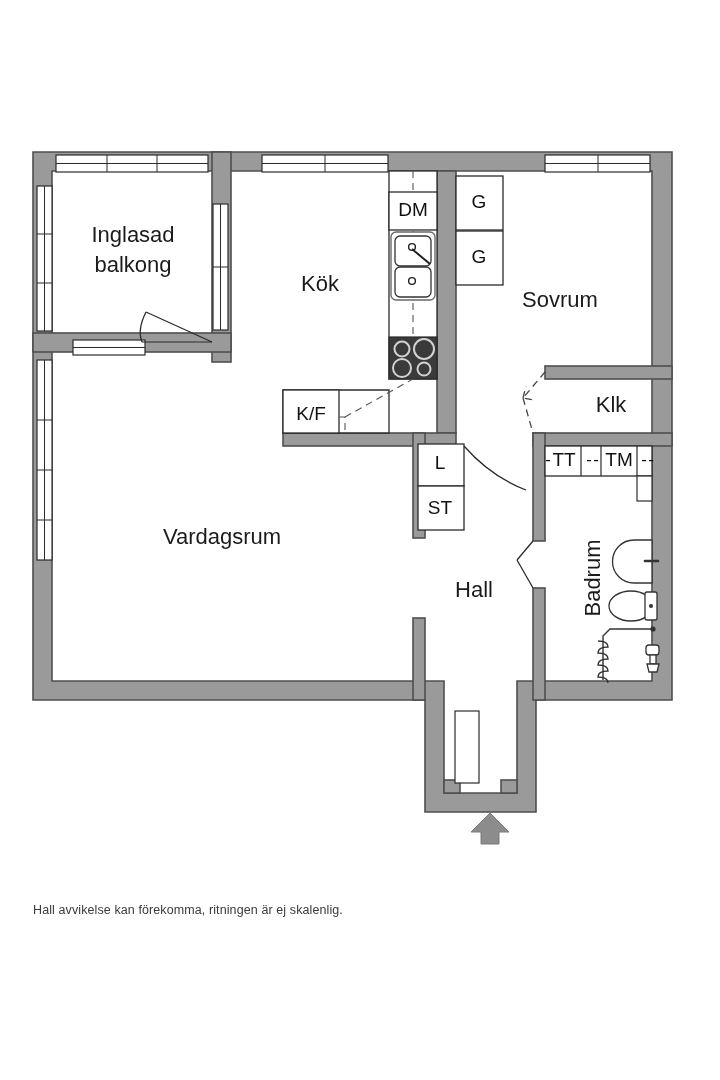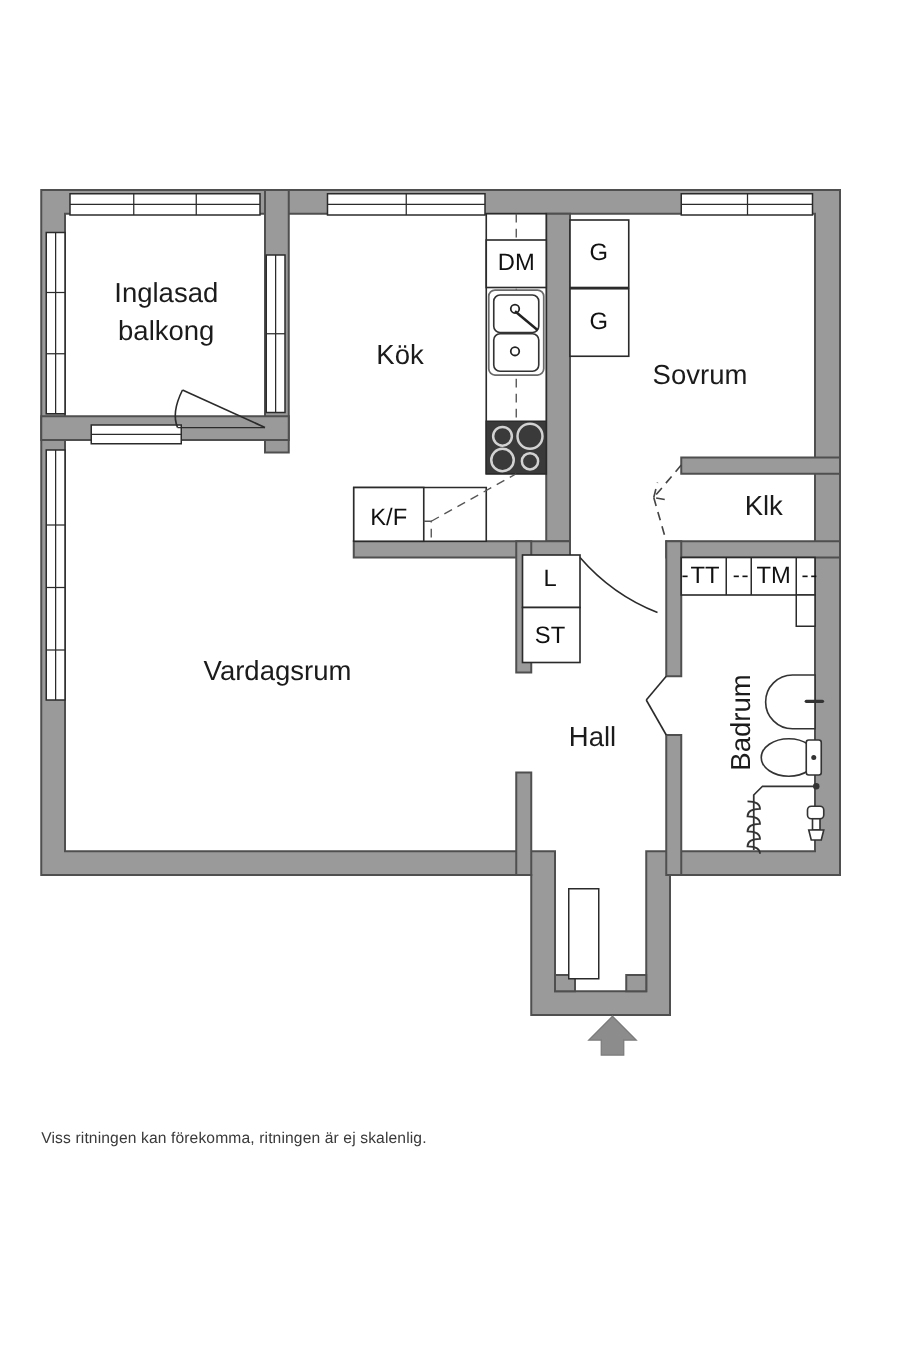--- a/index.html
+++ b/index.html
@@ -287,15 +287,15 @@
       <text class="dash-label" x="644" y="461">-</text>
       <text class="dash-label" x="651" y="461">-</text>
     </g>
 
     <g>
       <path d="M 490,813 L 509,832 L 499,832 L 499,844 L 481,844 L 481,832 L 471,832 Z" fill="#8c8c8c" stroke="#7a7a7a" stroke-width="1"></path>
     </g>
 
   </svg>
 
-  <div class="caption">Viss ritningen kan förekomma, ritningen är ej skalenlig.</div>
+  <div class="caption">Hall avvikelse kan förekomma, ritningen är ej skalenlig.</div>
 
 </div>
 
 </body></html>

